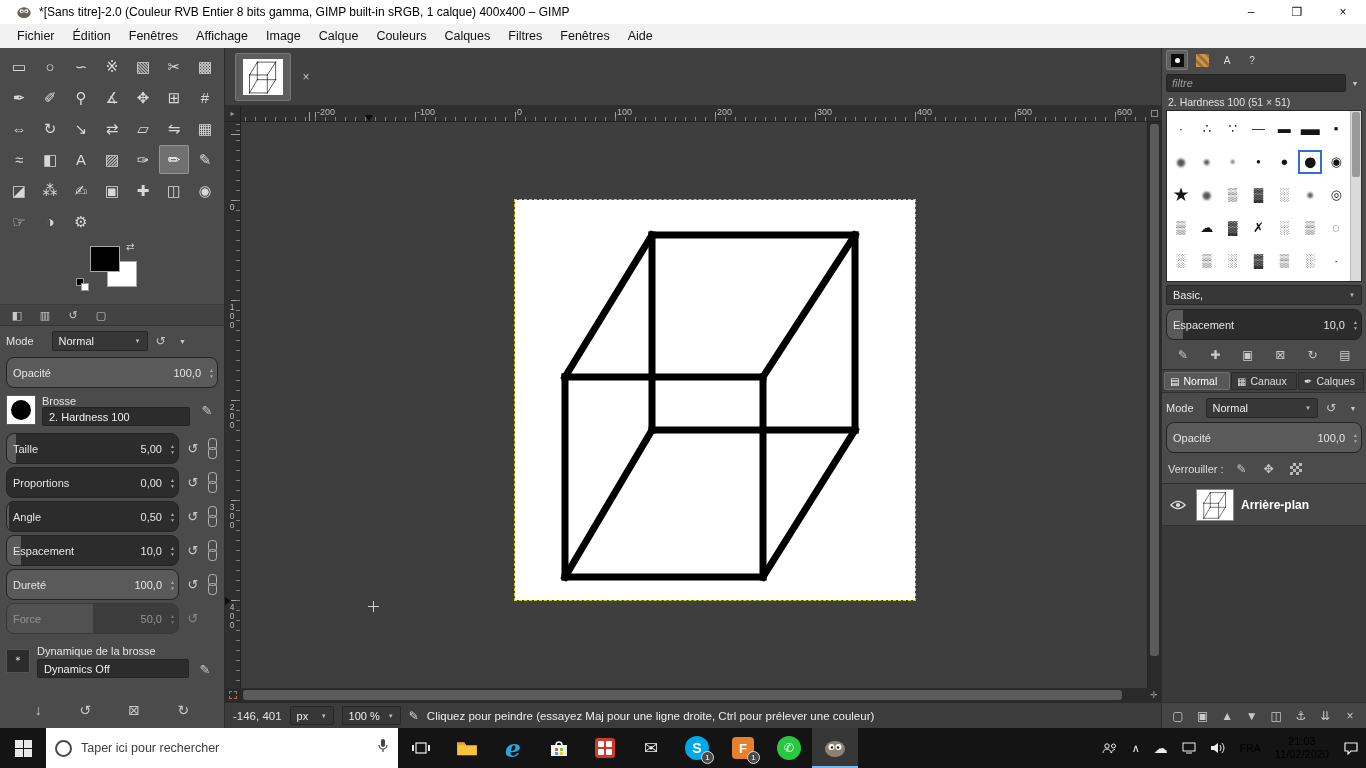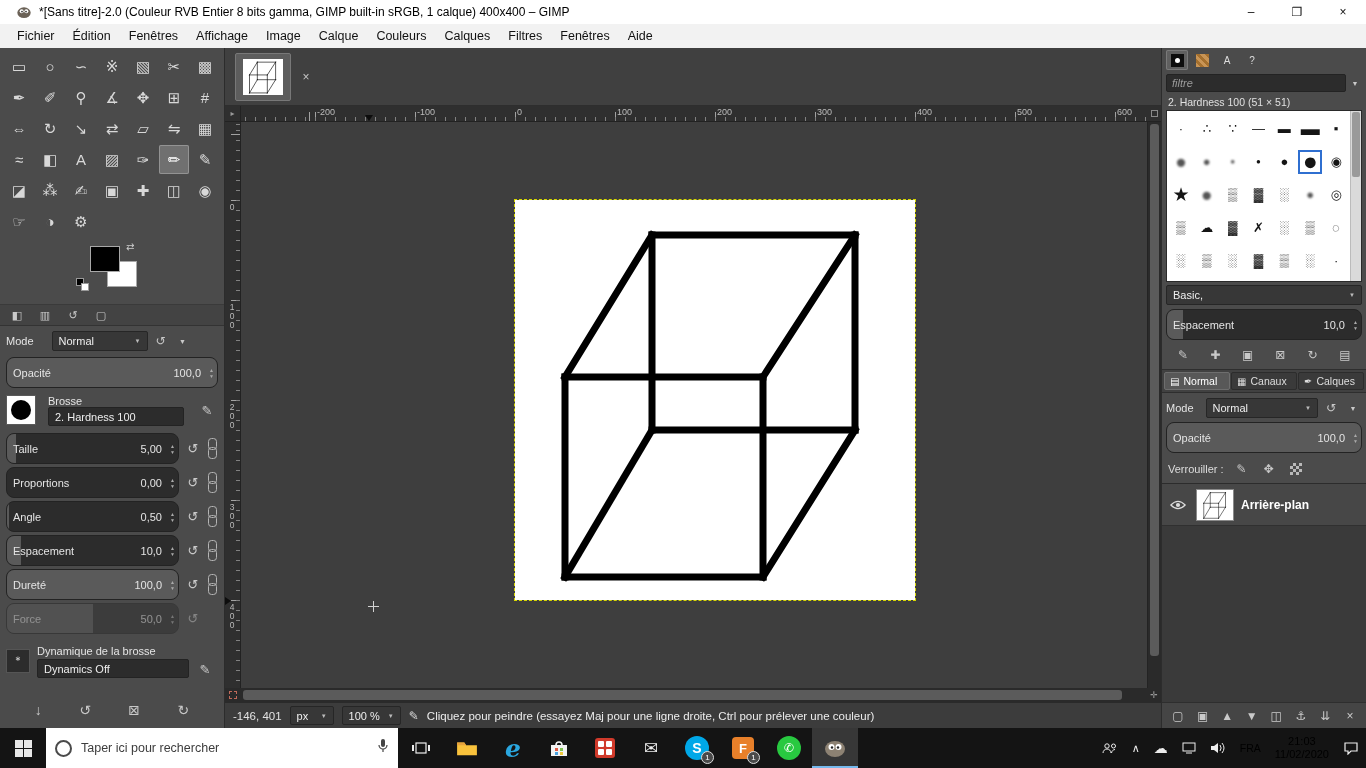--- a/index.html
+++ b/index.html
@@ -52,21 +52,21 @@
   .sval{position:relative;z-index:1;margin-right:16px}
   .spin{position:absolute;right:1px;top:0;bottom:0;width:9px;display:flex;flex-direction:column;align-items:center;justify-content:center;color:#aaa;z-index:1}
   .spin span{font-size:5px;line-height:6px}
   .reset-btn{width:20px;height:20px;color:#c9c9c9;font-size:13px;display:flex;align-items:center;justify-content:center}
   .chain{width:11px;height:21px;position:relative;flex:0 0 auto}
   .chain::before,.chain::after{content:"";position:absolute;left:1px;width:7px;height:10px;border:1.4px solid #b5b5b5;border-radius:3.5px}
   .chain::before{top:0}.chain::after{top:9px}
   .dim{opacity:.45}
   .nochain .chain{visibility:hidden}
 
-  .brush-row{display:flex;align-items:flex-start;gap:12px;margin:4px 0}
+  .brush-row{display:flex;align-items:flex-start;gap:6px;margin:4px 0}
   .brush-thumb-box{width:30px;height:30px;background:#fff;border:1px solid #5a5a5a;display:flex;align-items:center;justify-content:center}
   .brush-dot{width:20px;height:20px;border-radius:50%;background:#000}
   .text-field{height:19px;background:#2c2c2c;border:1px solid #232323;border-radius:2px;display:flex;align-items:center;padding:0 6px;color:#eee}
   .edit-btn{width:22px;height:22px;color:#c9c9c9;font-size:13px;display:flex;align-items:center;justify-content:center;align-self:center}
 
   .dyn{display:grid;grid-template-columns:26px 1fr 24px;grid-template-rows:15px 20px;column-gap:5px;row-gap:2px;margin:5px 0 2px}
   .dyn-icon{grid-row:1/3;width:24px;height:24px;background:#2c2c2c;border:1px solid #555;display:flex;align-items:center;justify-content:center;color:#ddd;align-self:center}
   .dyn-label{grid-column:2/4;align-self:end}
   .to-footer{margin-top:auto;display:flex;justify-content:space-around;align-items:center;padding:7px 10px 8px}
   .ft-btn{color:#c9c9c9;font-size:14px}

